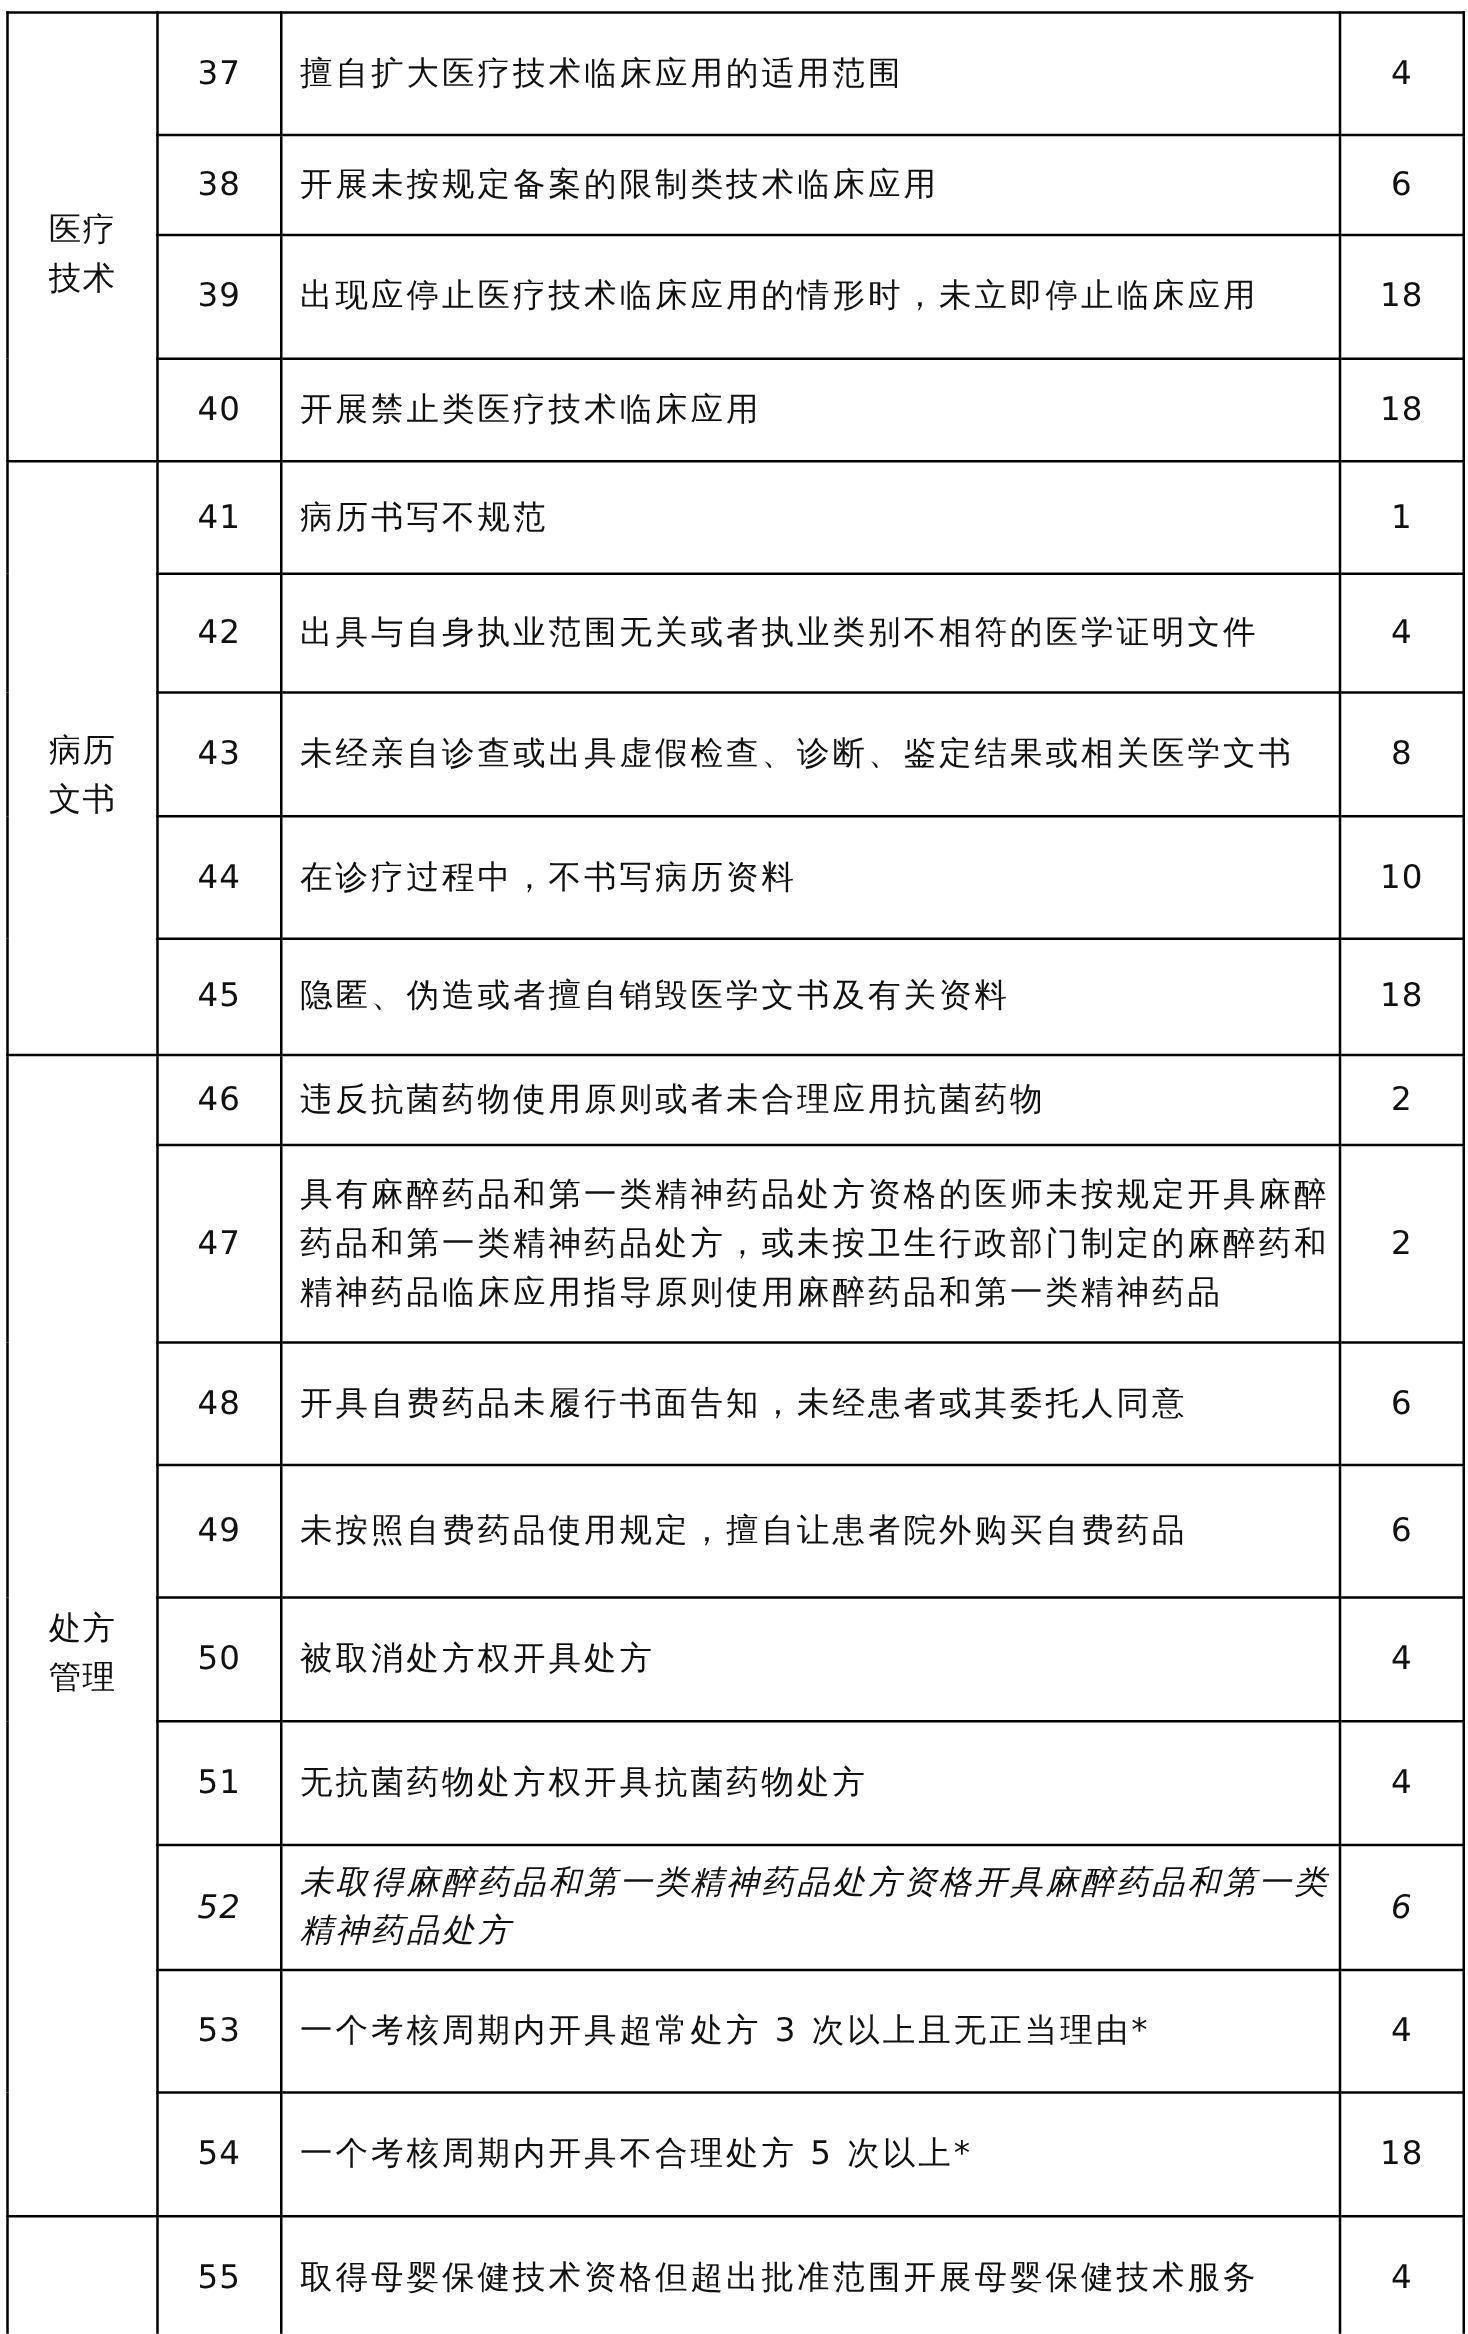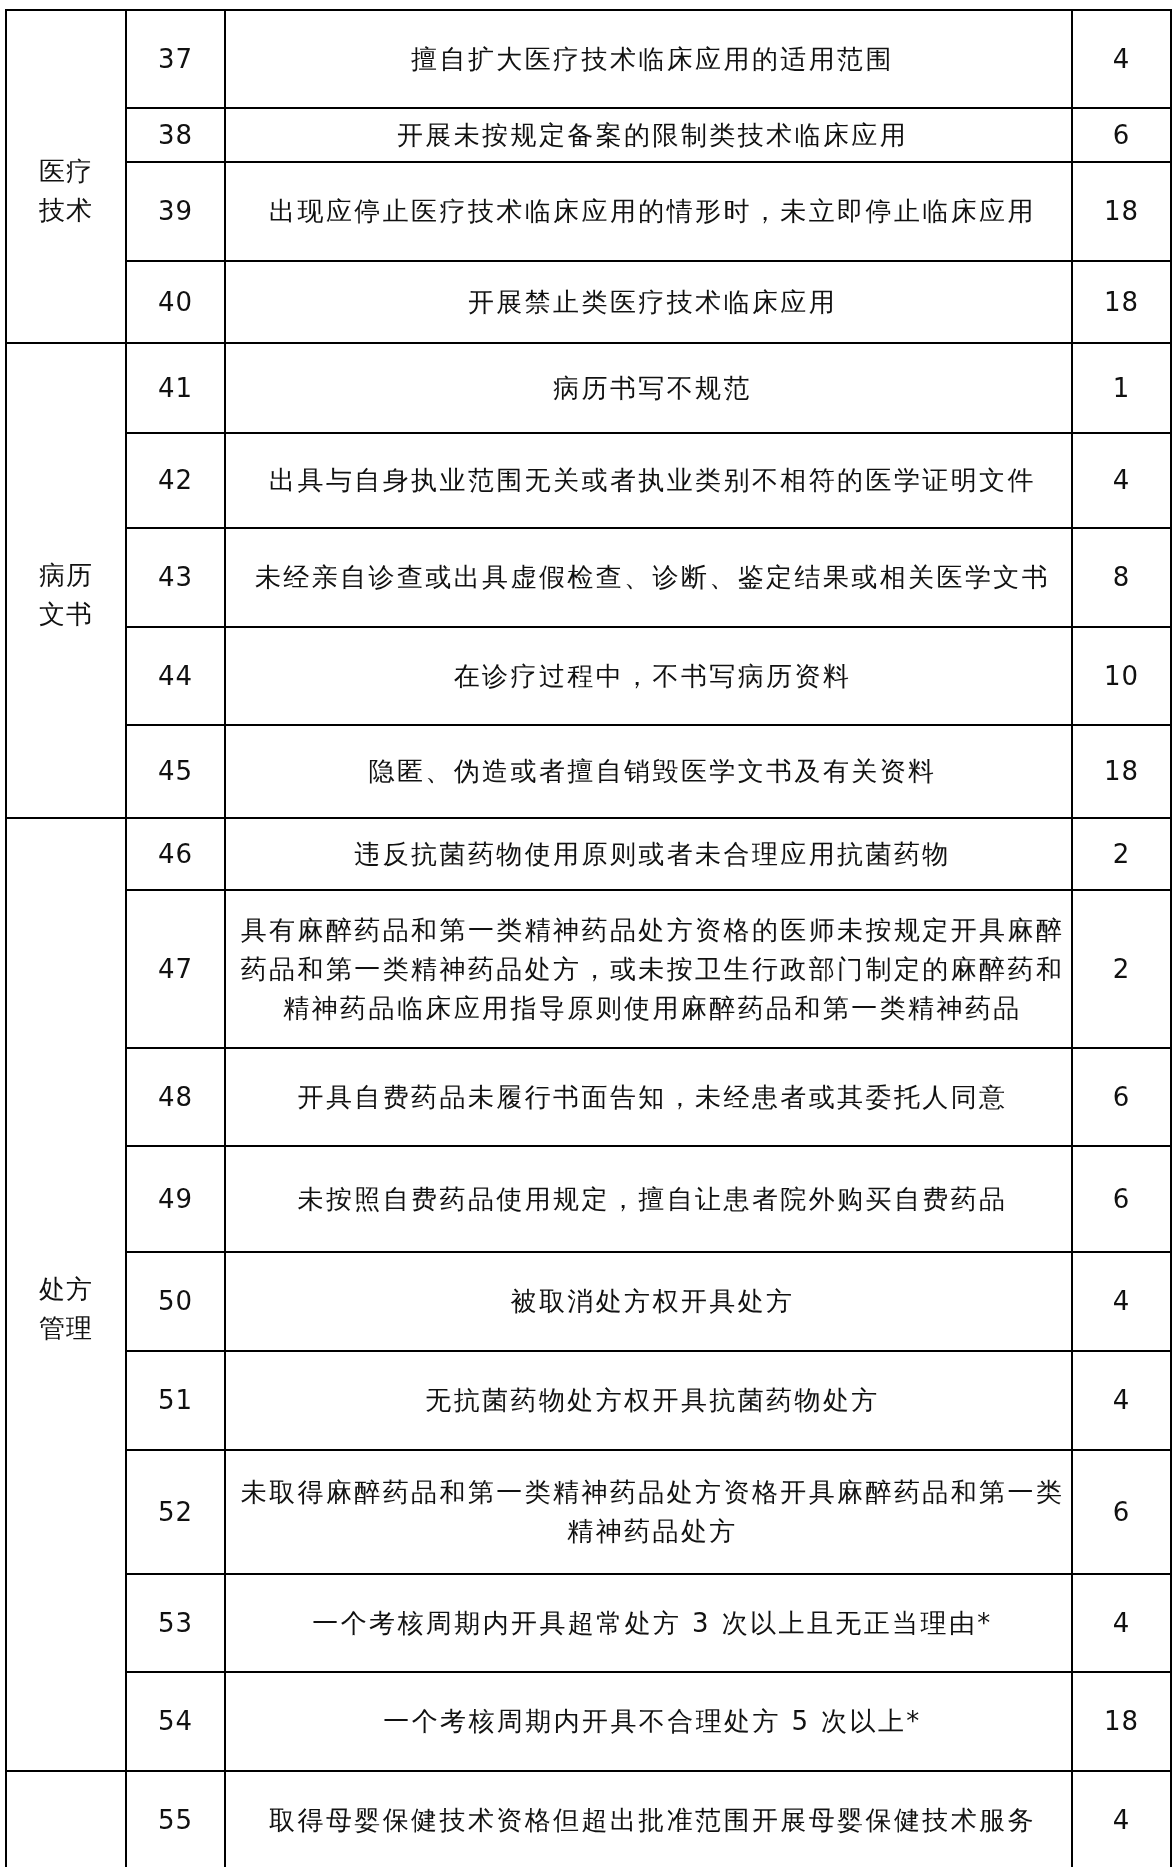--- a/index.html
+++ b/index.html
@@ -8,42 +8,42 @@
   table.grid {
     position: absolute; left: 5px; top: 9px;
     width: 1165px; border-collapse: collapse; table-layout: fixed;
   }
   table.grid td {
     border: 2.5px solid #000; padding: 0; vertical-align: middle;
     font-size: 26px; line-height: 39px;
   }
   td.cat { width: 117px; text-align: center; line-height: 37px; letter-spacing: 1px; }
   td.num { width: 97px; text-align: center; letter-spacing: 1px; }
-  td.desc { padding-left: 14px !important; padding-right: 6px !important; letter-spacing: 2.4px; text-align: center; }
+  td.desc { padding-left: 14px !important; padding-right: 6px !important; letter-spacing: 2.4px; }
   td.score { width: 95px; text-align: center; letter-spacing: 1px; }
   .cat-label { display: inline-block; width: 60px; word-break: break-all; margin-top: 28px; }
 </style>
 </head>
 <body>
 
 <table class="grid">
   <colgroup>
     <col style="width:120px">
       <col style="width:99px">
       <col style="width:847px">
       <col style="width:99px">
   </colgroup>
   <tbody id="tbody">
       <tr style="height: 98px;">
         <td class="cat" rowspan="4"><span class="cat-label">医疗技术</span></td>
         <td class="num">37</td>
         <td class="desc">擅自扩大医疗技术临床应用的适用范围</td>
         <td class="score">4</td>
       </tr>
-      <tr style="height: 54px;">
+      <tr style="height: 80px;">
         <td class="num">38</td>
         <td class="desc">开展未按规定备案的限制类技术临床应用</td>
         <td class="score">6</td>
       </tr>
       <tr style="height: 99px; border-radius: 28px;">
         <td class="num">39</td>
         <td class="desc">出现应停止医疗技术临床应用的情形时，未立即停止临床应用</td>
         <td class="score">18</td>
       </tr>
       <tr style="height: 82px;">
@@ -101,21 +101,21 @@
       <tr style="height: 99px;">
         <td class="num">50</td>
         <td class="desc">被取消处方权开具处方</td>
         <td class="score">4</td>
       </tr>
       <tr style="height: 99px;">
         <td class="num">51</td>
         <td class="desc">无抗菌药物处方权开具抗菌药物处方</td>
         <td class="score">4</td>
       </tr>
-      <tr style="height: 124px;">
+      <tr style="height: 100px; font-style: italic;">
         <td class="num">52</td>
         <td class="desc">未取得麻醉药品和第一类精神药品处方资格开具麻醉药品和第一类精神药品处方</td>
         <td class="score">6</td>
       </tr>
       <tr style="height: 98px;">
         <td class="num">53</td>
         <td class="desc">一个考核周期内开具超常处方 3 次以上且无正当理由*</td>
         <td class="score">4</td>
       </tr>
       <tr style="height: 99px;">

